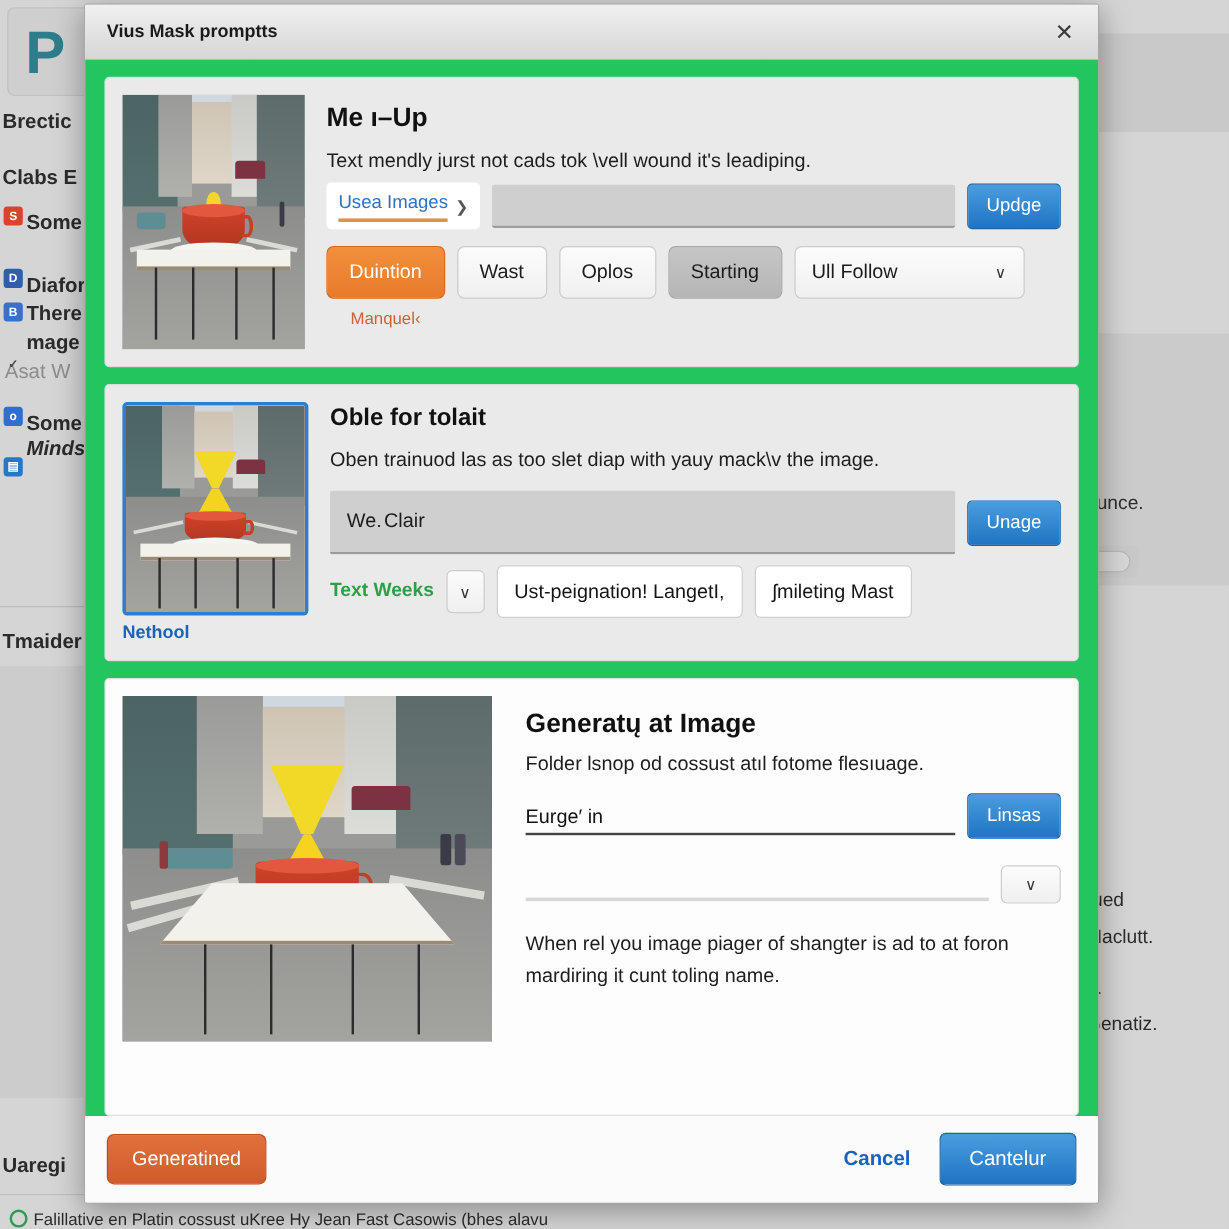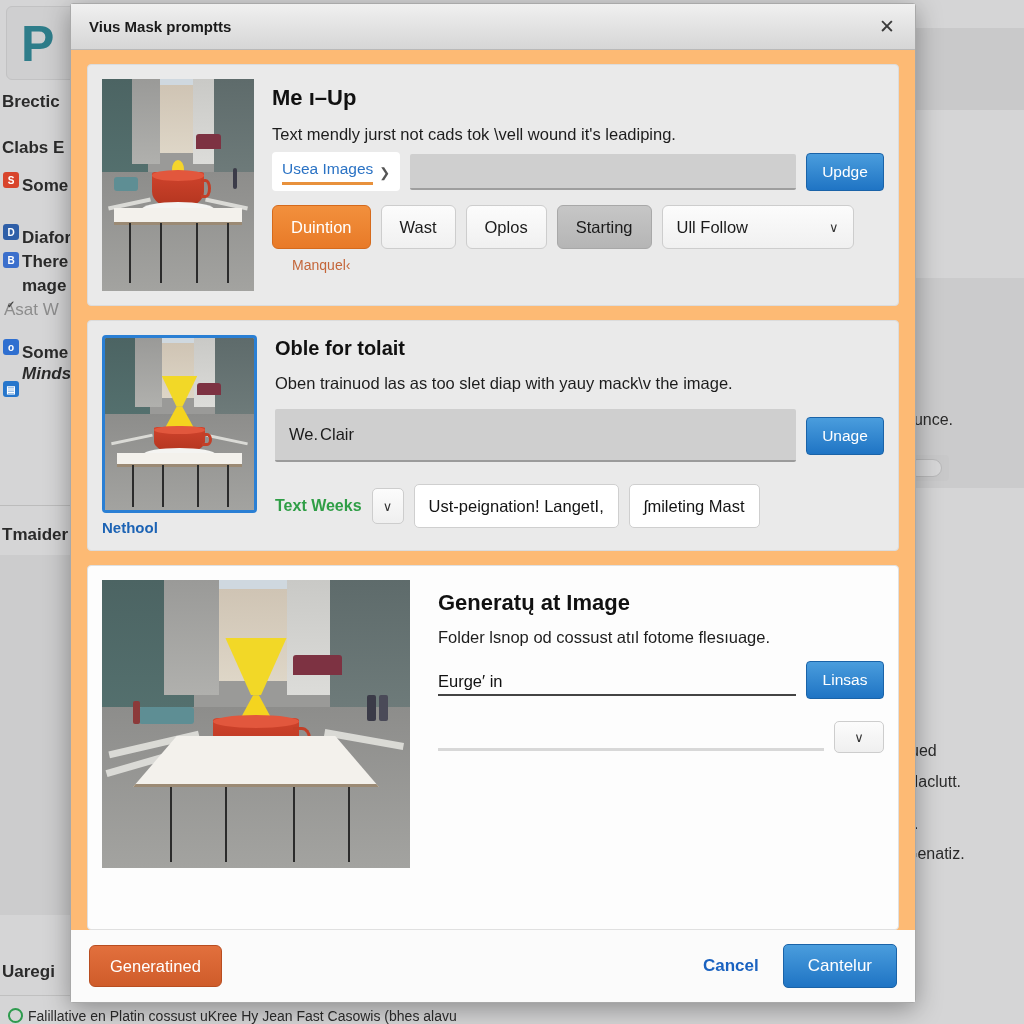--- a/index.html
+++ b/index.html
@@ -82,21 +82,21 @@
   }
   #modal-title { font-size: 15px; font-weight: bold; color: #1a1a1a; flex: 1; }
   #modal-close {
     width: 28px; height: 28px; display: flex; align-items: center; justify-content: center;
     font-size: 19px; color: #3a3a3a; cursor: pointer; background: none; border: none;
     font-family: "Liberation Sans", sans-serif;
   }
 
   #modal-body {
     flex: 1; overflow: hidden; padding: 14px 16px 0 16px;
-    background: #fdba74;
+    background: #22c55e;
     display: flex; flex-direction: column; gap: 14px;
   }
 
   
   .card {
     background: #eaeaea;
     border: 1px solid #dcdcdc;
     border-radius: 4px;
     display: flex;
     padding: 14px;
@@ -417,21 +417,21 @@
         <div class="card-desc">Oben trainuod las as too slet diap with yauy mack\v the image.</div>
 
         <div class="row" style="margin-top:16px;">
           <div class="pill-input">
             <span class="muted">We.</span>
             <span>Clair</span>
           </div>
           <button class="btn-blue">Unage</button>
         </div>
 
-        <div class="row" style="margin-top:22px;">
+        <div class="row" style="margin-top:9px;">
           <span class="green-lbl">Text Weeks</span>
           <div class="mini-chev">
             <span class="chev">∨</span>
           </div>
           <div class="white-chip">Ust-peignation! LangetI,</div>
           <div class="white-chip">ʃmileting Mast</div>
         </div>
       </div>
     </div>
 
@@ -477,20 +477,21 @@
           <button class="btn-blue">Linsas</button>
         </div>
 
         <div class="row" style="margin-top:22px;">
           <div class="underline-empty"></div>
           <div class="mini-chev" style="width:50px;height:32px;">
             <span class="chev">∨</span>
           </div>
         </div>
 
+        <div class="note">When rel you image piager of shangter is ad to at foron mardiring it cunt toling name.</div>
       </div>
     </div>
 
   </div>
 
   <div id="modal-footer">
     <button class="btn-orange">Generatined</button>
     <div class="spacer"></div>
     <button class="btn-text">Cancel</button>
     <button class="btn-primary">Cantelur</button>

